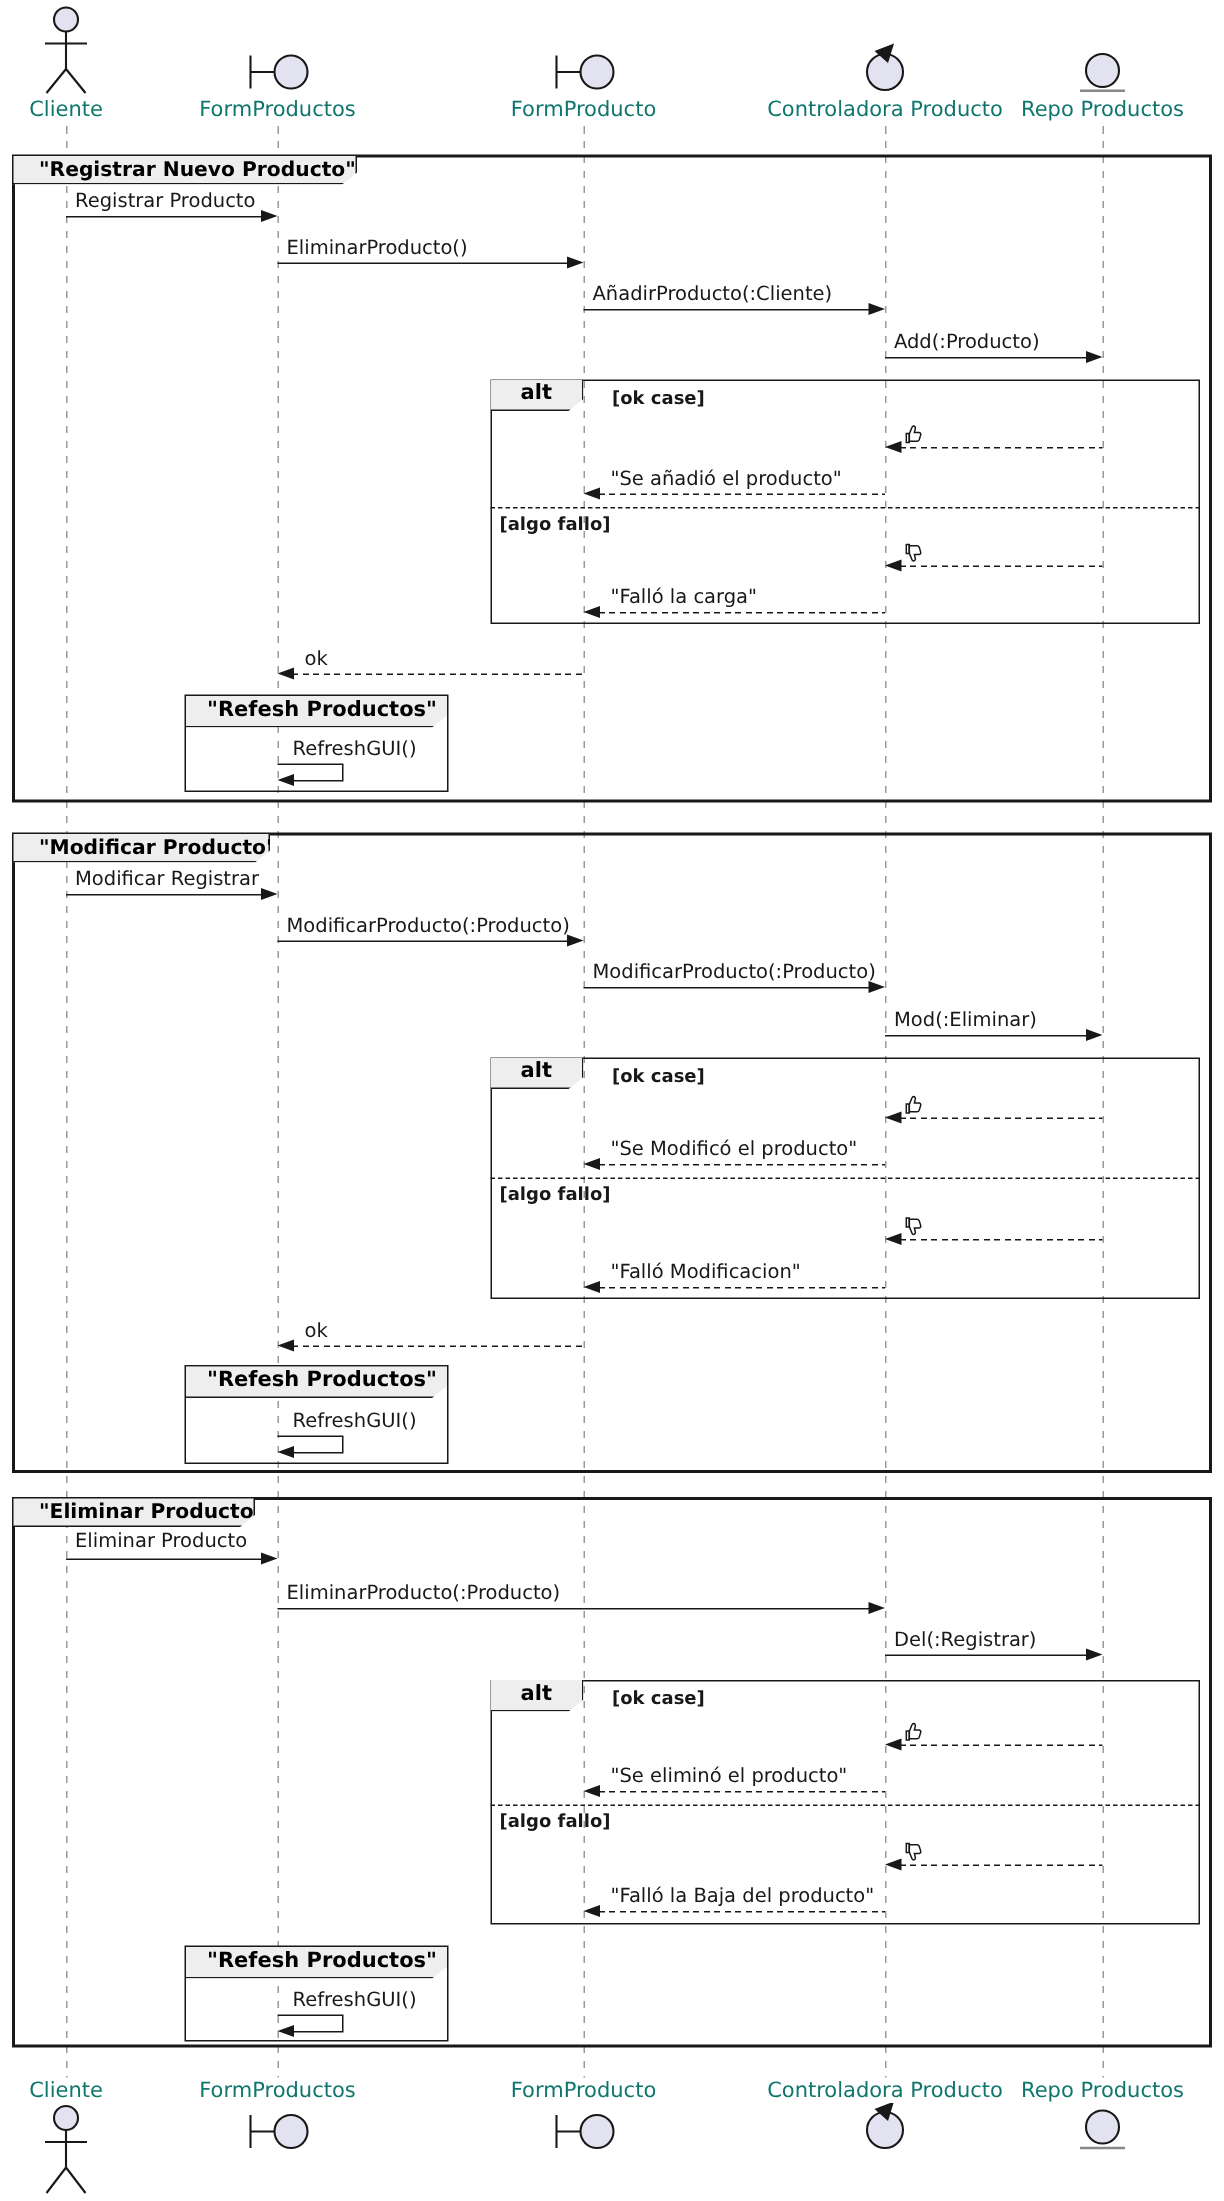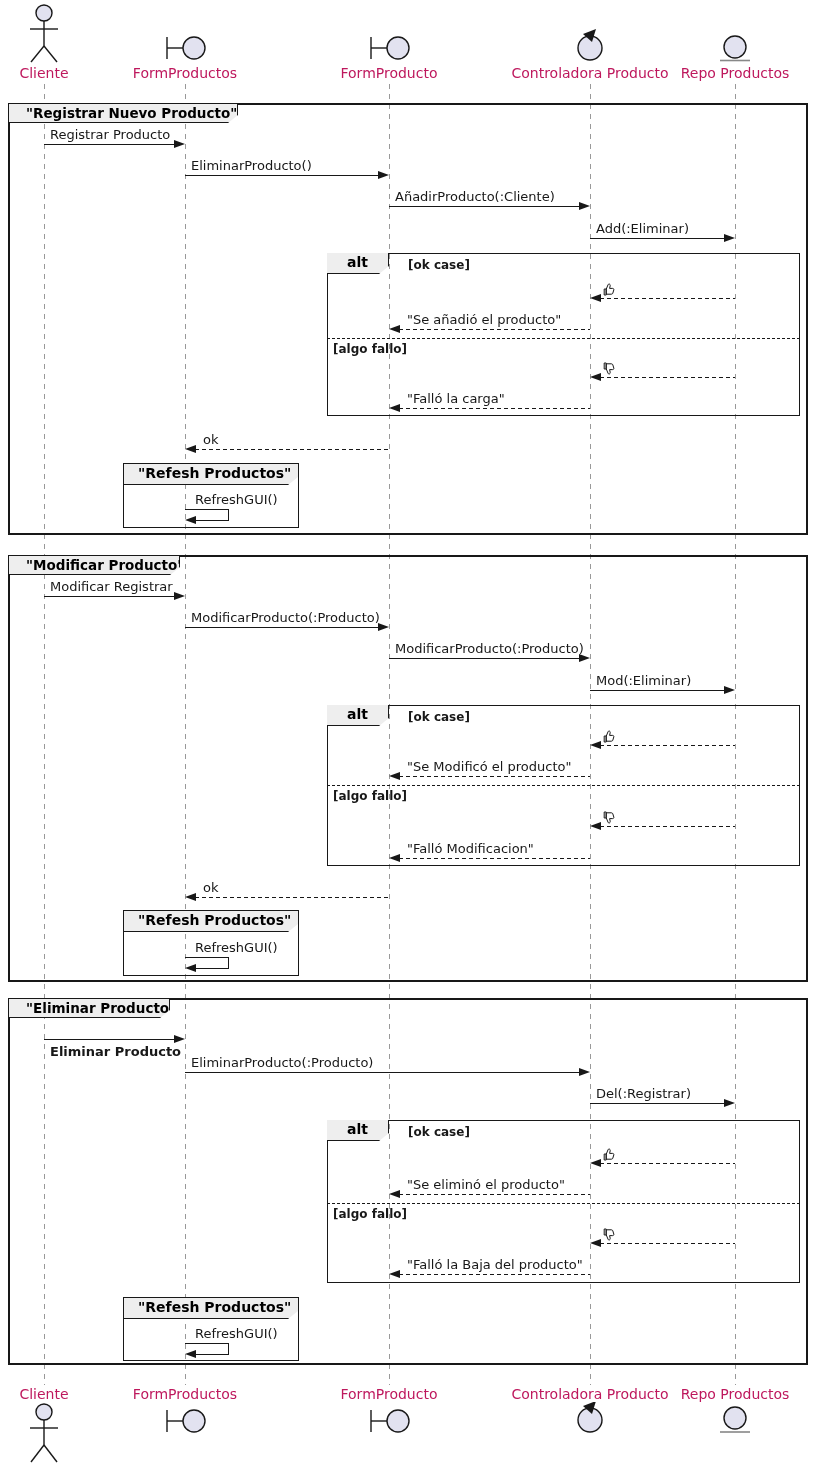--- a/index.html
+++ b/index.html
@@ -1,20 +1,20 @@
 <!DOCTYPE html>
 <html><head>
 <meta charset="utf-8">
 <style>
   html,body{margin:0;padding:0;background:#ffffff;}
   #canvas{position:relative;width:816px;height:1467px;background:#ffffff;
           font-family:"DejaVu Sans",sans-serif;overflow:hidden;}
   .abs{position:absolute;}
   .lifeline{width:1px;background:repeating-linear-gradient(to bottom,#999 0 5px,transparent 5px 10px);z-index:1;}
-  .plabel{font-size:14px;color:#be185d;white-space:nowrap;transform:translateX(-50%);z-index:2;}
+  .plabel{font-size:14px;color:#0f766e;white-space:nowrap;transform:translateX(-50%);z-index:2;}
   .picon{z-index:2;}
   .group-frame{border:2px solid #181818;box-sizing:border-box;z-index:2;}
   .group-tab{background:#eeeeee;border:1.5px solid #181818;box-sizing:border-box;z-index:3;
              font-weight:bold;font-size:13.5px;line-height:17px;padding-top:1px;padding-left:17px;
              white-space:nowrap;clip-path:polygon(0 0,100% 0,100% calc(100% - 8px),calc(100% - 10px) 100%,0 100%);}
   .sub-frame{border:1.8px solid #181818;box-sizing:border-box;z-index:3;}
   .sub-tab{background:#eeeeee;border-bottom:1.5px solid #181818;box-sizing:border-box;z-index:4;
            font-weight:bold;font-size:14px;line-height:19px;padding-left:14px;white-space:nowrap;
            clip-path:polygon(0 0,100% 0,100% calc(100% - 8px),calc(100% - 10px) 100%,0 100%);}
   .alt-frame{border:1.5px solid #181818;box-sizing:border-box;z-index:2;}
@@ -72,21 +72,21 @@
     <div class="abs arr r" style="left: 174px; top: 140px;"></div>
     <div class="abs mlabel" style="left: 50px; top: 127px;">Registrar Producto</div>
     <div class="abs mline" style="left: 185px; top: 175px; width: 194px;"></div>
     <div class="abs arr r" style="left: 378px; top: 171px;"></div>
     <div class="abs mlabel" style="left: 191px; top: 158px;">EliminarProducto()</div>
     <div class="abs mline" style="left: 389px; top: 206px; width: 191px;"></div>
     <div class="abs arr r" style="left: 579px; top: 202px;"></div>
     <div class="abs mlabel" style="left: 395px; top: 189px;">AñadirProducto(:Cliente)</div>
     <div class="abs mline" style="left: 590px; top: 238px; width: 135px;"></div>
     <div class="abs arr r" style="left: 724px; top: 234px;"></div>
-    <div class="abs mlabel" style="left: 596px; top: 221px;">Add(:Eliminar)</div>
+    <div class="abs mlabel" style="left: 596px; top: 221px;">Add(:Producto)</div>
     <div class="abs mline dashed" style="left: 600px; top: 298px; width: 135px;"></div>
     <div class="abs arr l" style="left: 590px; top: 294px;"></div>
     <div class="abs thumb" style="left: 602px; top: 282px;"><svg width="15" height="15" viewBox="0 0 15 15">
   <g fill="none" stroke="#181818" stroke-width="1">
   <path d="M2.2 7h2v6h-2z"></path>
   <path d="M4.2 12.2h5.1c.8 0 1.3-.4 1.5-1l1-3.3c.2-.8-.3-1.5-1.1-1.5H7.6l.6-2.7c.2-.9-.3-1.6-1.1-1.7-.5 0-.9.2-1.1.8L4.2 7.3z"></path>
         </g>
       </svg></div>
     <div class="abs mline dashed" style="left: 399px; top: 329px; width: 191px;"></div>
     <div class="abs arr l" style="left: 389px; top: 325px;"></div>
@@ -137,21 +137,21 @@
         </g>
       </svg></div>
     <div class="abs mline dashed" style="left: 399px; top: 858px; width: 191px;"></div>
     <div class="abs arr l" style="left: 389px; top: 854px;"></div>
     <div class="abs mlabel" style="left: 407px; top: 841px;">"Falló Modificacion"</div>
     <div class="abs mline dashed" style="left: 195px; top: 897px; width: 194px;"></div>
     <div class="abs arr l" style="left: 185px; top: 893px;"></div>
     <div class="abs mlabel" style="left: 203px; top: 880px;">ok</div>
     <div class="abs mline" style="left: 44px; top: 1039px; width: 131px;"></div>
     <div class="abs arr r" style="left: 174px; top: 1035px;"></div>
-    <div class="abs mlabel" style="left: 50px; top: 1044px; font-weight: bold;">Eliminar Producto</div>
+    <div class="abs mlabel" style="left: 50px; top: 1020px;">Eliminar Producto</div>
     <div class="abs mline" style="left: 185px; top: 1072px; width: 395px;"></div>
     <div class="abs arr r" style="left: 579px; top: 1068px;"></div>
     <div class="abs mlabel" style="left: 191px; top: 1055px;">EliminarProducto(:Producto)</div>
     <div class="abs mline" style="left: 590px; top: 1103px; width: 135px;"></div>
     <div class="abs arr r" style="left: 724px; top: 1099px;"></div>
     <div class="abs mlabel" style="left: 596px; top: 1086px;">Del(:Registrar)</div>
     <div class="abs mline dashed" style="left: 600px; top: 1163px; width: 135px;"></div>
     <div class="abs arr l" style="left: 590px; top: 1159px;"></div>
     <div class="abs thumb" style="left: 602px; top: 1147px;"><svg width="15" height="15" viewBox="0 0 15 15">
   <g fill="none" stroke="#181818" stroke-width="1">

